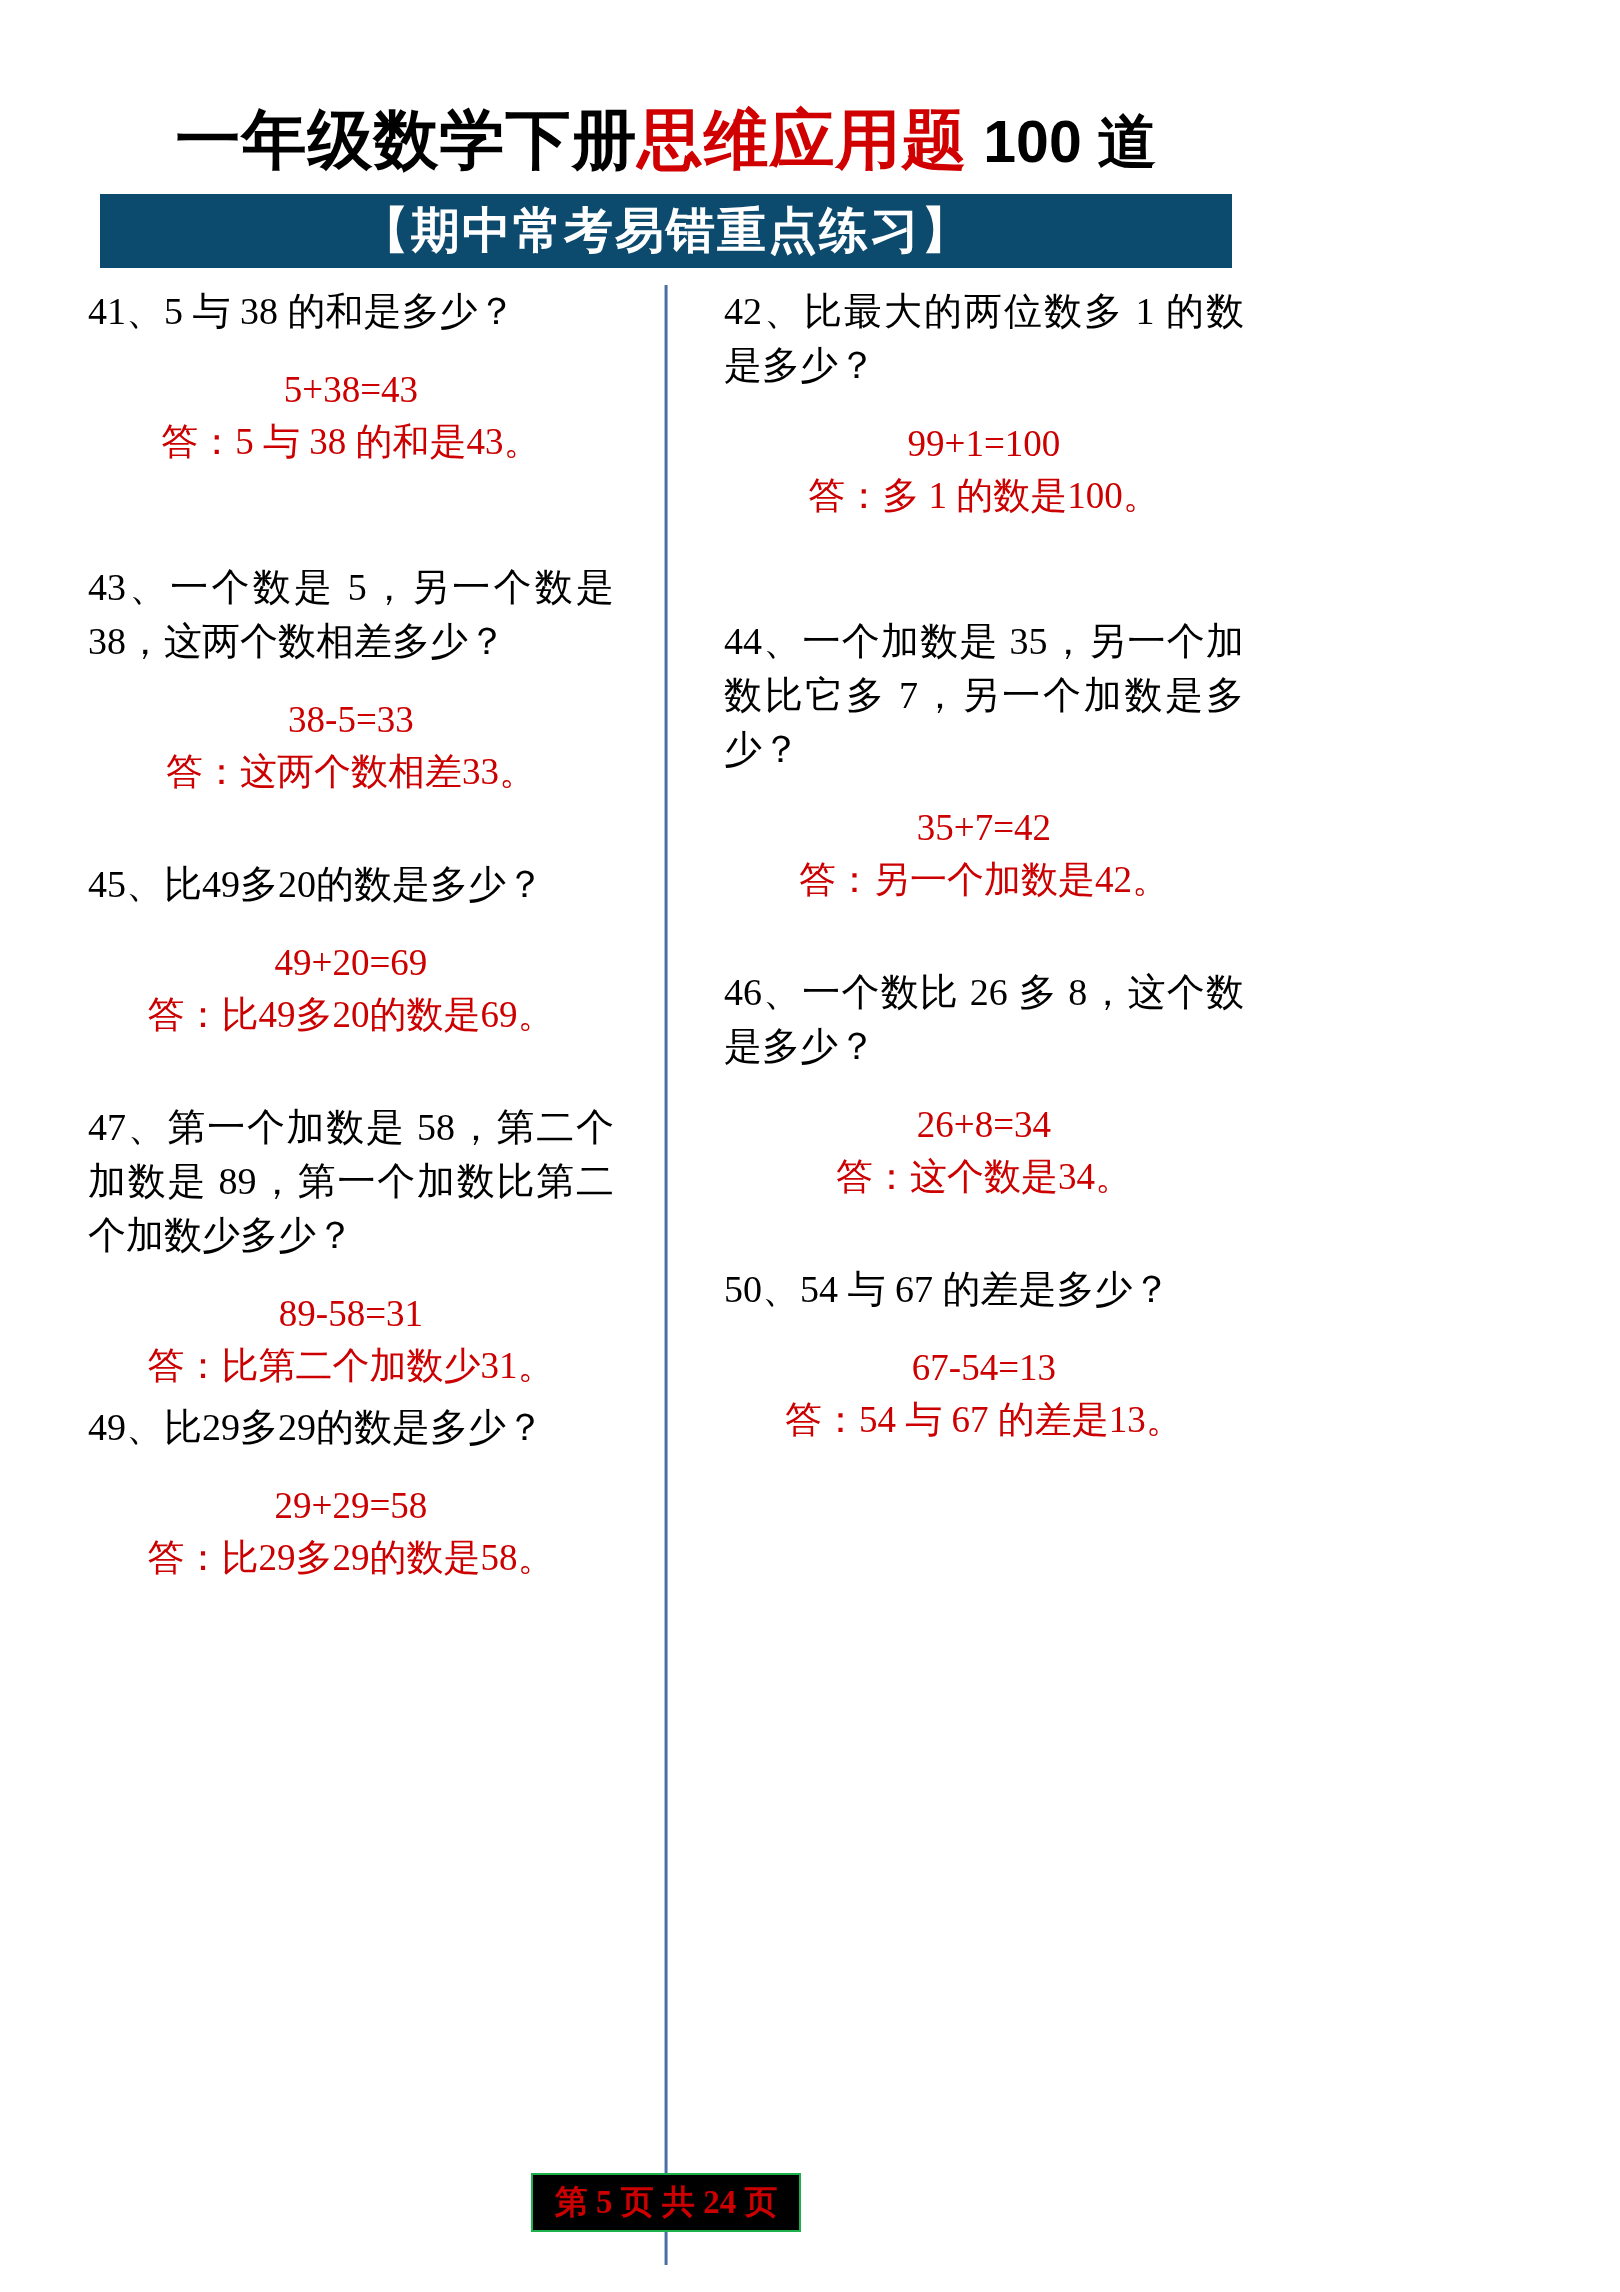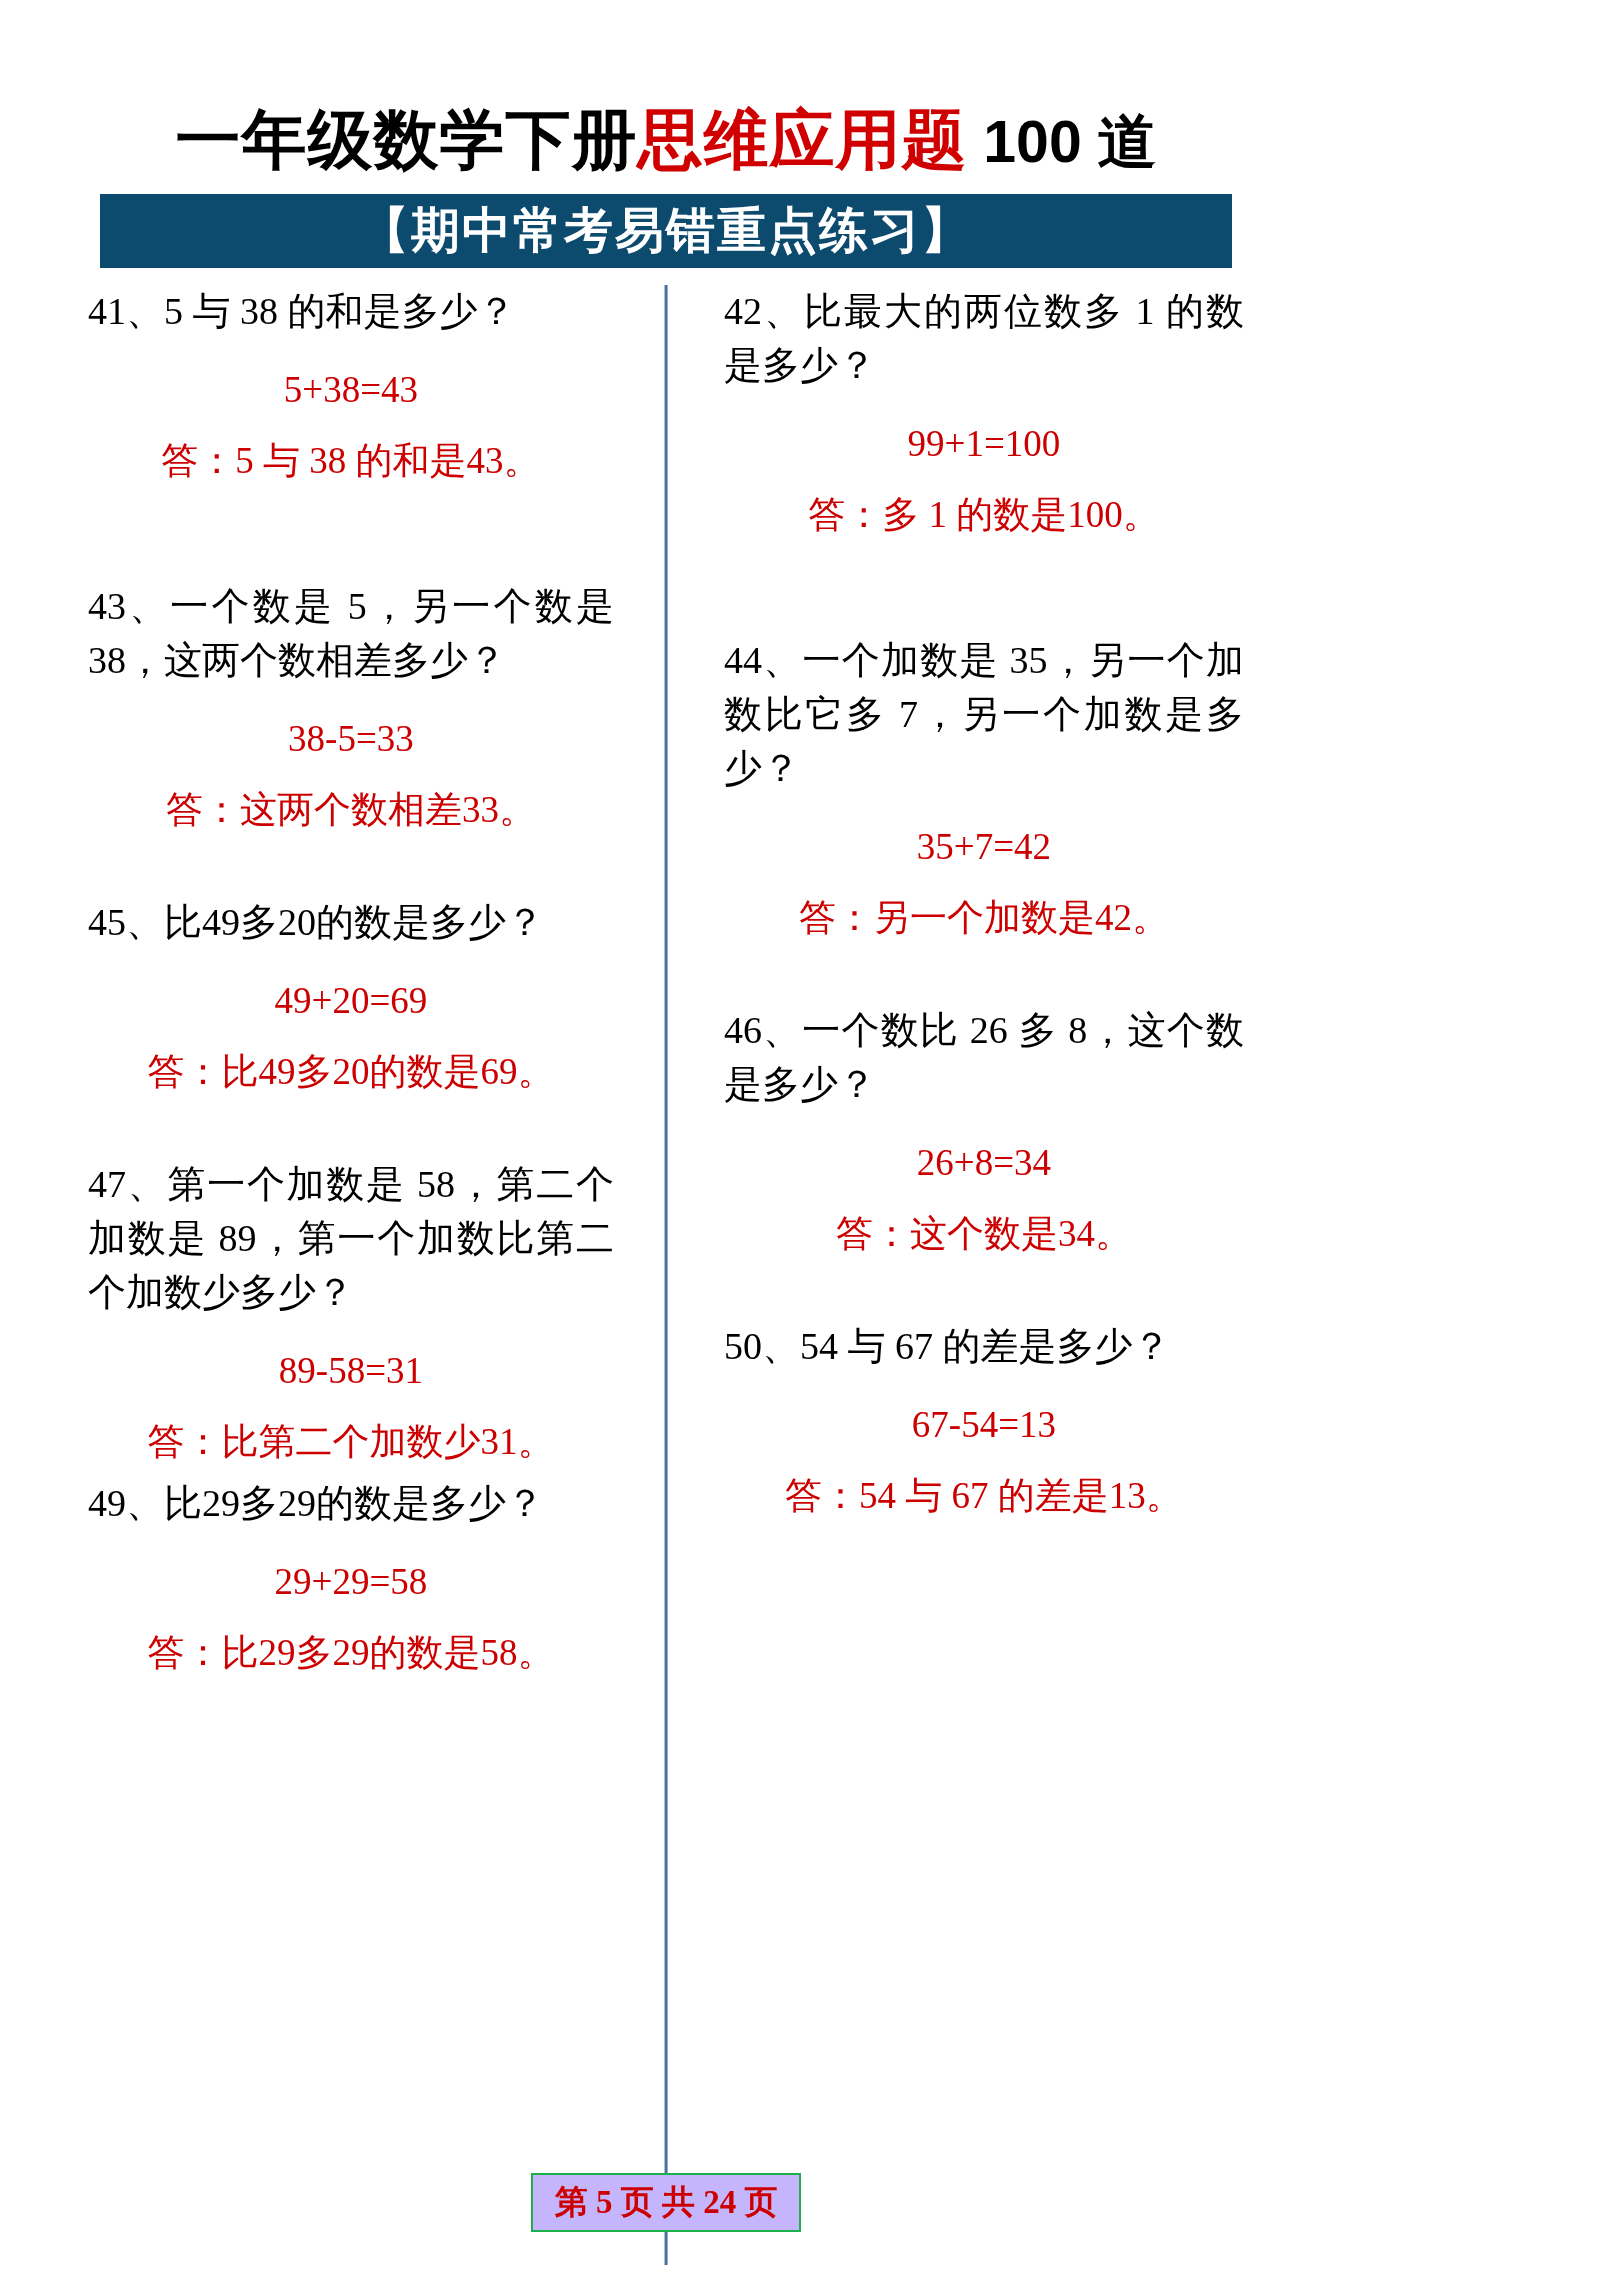--- a/index.html
+++ b/index.html
@@ -111,21 +111,21 @@
     color: #cc0000;
     font-size: 37px;
     text-align: center;
     margin-top: 29px;
     font-family: "Liberation Serif", serif;
   }
   .ans {
     color: #cc0000;
     font-size: 37px;
     text-align: center;
-    margin-top: 25px;
+    margin-top: 6px;
     line-height: 1.35;
   }
 
   
   .sp-lg { margin-bottom: 94px; }
   .sp-md { margin-bottom: 61px; }
   .sp-xs { margin-bottom: 9.8px; }
 
   
   .footer {
@@ -135,21 +135,21 @@
     bottom: 61px;
     display: flex;
     justify-content: center;
   }
   .footer-box {
     border: 2px solid #1db14b;
     padding: 4.9px 21.6px;
     color: #cc0000;
     font-size: 33px;
     font-weight: bold;
-    background: #c4b5fd;
+    background: #000000;
   }
 </style>
 </head>
 <body>
 
 <div class="page">
 
   <div class="title-row">
     <span class="title-black">一年级数学下册</span>
       <span class="title-red">思维应用题</span>

